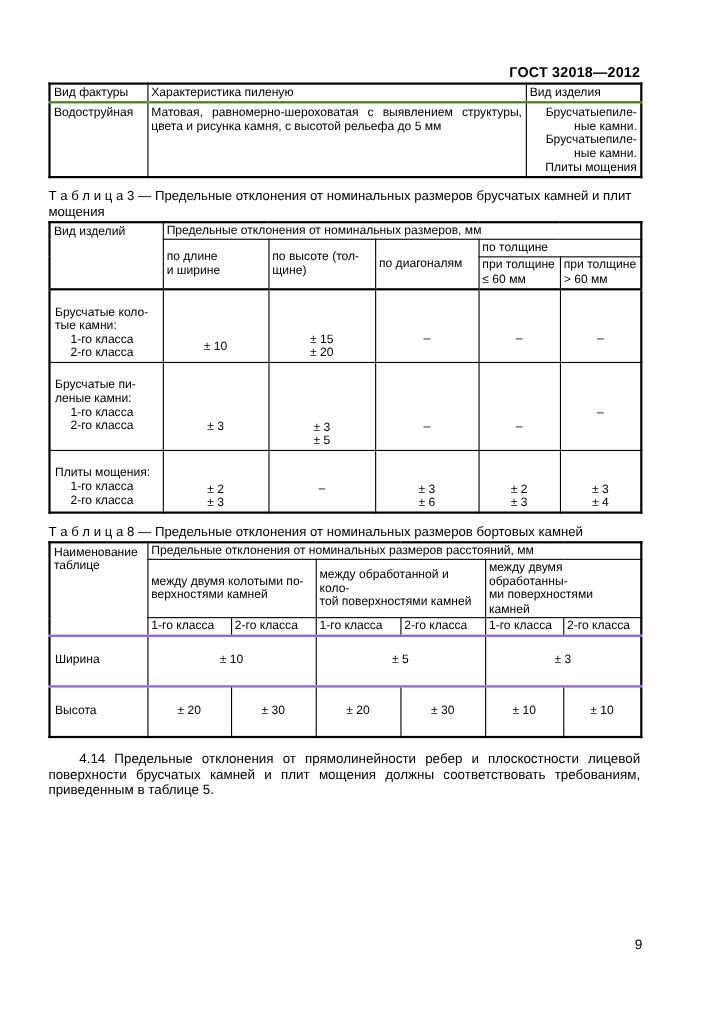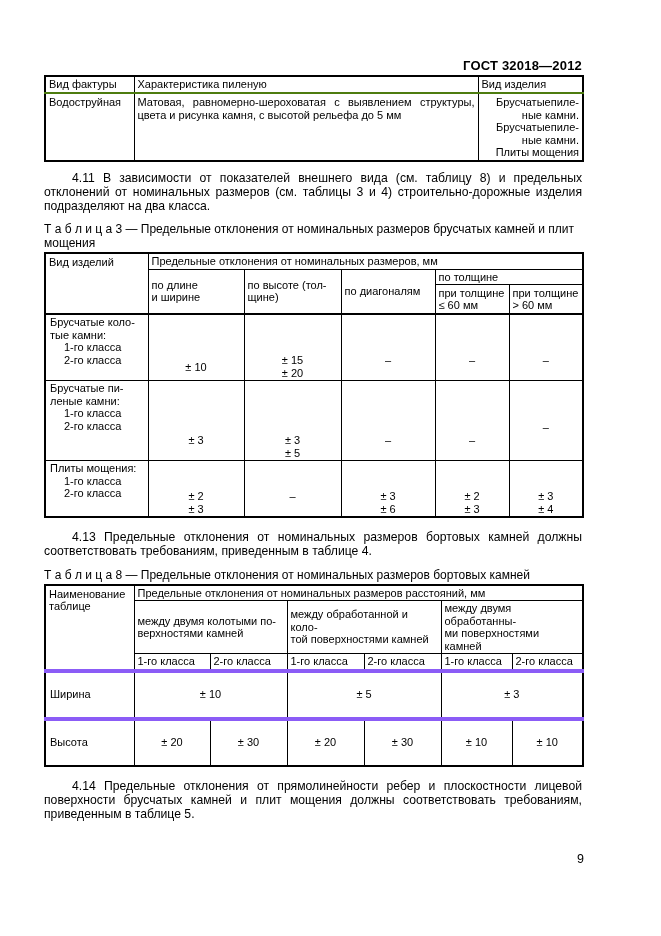--- a/index.html
+++ b/index.html
@@ -26,32 +26,32 @@
   .jline{display:flex;justify-content:flex-end;}
 
   
   .t3{border-bottom:none;}
   .t3 thead tr.hr1{height:15px;}
   .t3 thead tr.hr3 th{height:26px;}
   .t3 th.vtop{vertical-align:top;padding-top:2px;}
   .t3 tbody tr.r1 td{border-top:2px solid #000;height:50px;}
   .t3 tbody tr.r2 td{height:51px;}
   .t3 tbody tr.r3 td{height:40px;}
-  .t3 td.lbl{vertical-align:top;padding:1px 2px 0 4px;}
+  .t3 td.lbl{vertical-align:top;padding:14px 2px 0 4px;}
   .t3 .ind{padding-left:14px;}
   .t3 td.val{text-align:center;vertical-align:bottom;padding-bottom:1px;}
   .t3 td.pb6{padding-bottom:7px;}
   .t3 td.pb12{padding-bottom:14px;}
   .t3 td.pb25{padding-bottom:27px;}
 
   
   .t4 thead tr.hr1{height:16px;}
   .t4 thead tr.hr3{height:16px;}
   .t4 th.vtop{vertical-align:top;padding-top:2px;}
-  .t4 tbody td{border-top:4px solid #8b5cf6;height:42px;text-align:center;vertical-align:middle;}
+  .t4 tbody td{border-top:2px solid #8b5cf6;height:42px;text-align:center;vertical-align:middle;}
   .t4 tbody td.name{text-align:left;padding-left:4px;}
 
   
   .para-block{margin-top:9px;}
   p.para{margin:0;font-size:12.2px;line-height:14.2px;text-align:justify;text-indent:28px;}
   p.pgap{margin-top:12px;}
 
   .page-num{position:absolute;top:852px;right:77px;font-size:12.5px;}
 </style>
 </head>
@@ -97,21 +97,20 @@
               </div>
             <div class="jline">
                 <span>Плиты мощения</span>
               </div>
           </td>
         </tr>
       </tbody>
     </table>
 
     <div class="para-block">
-      <p class="para">4.11 В зависимости от показателей внешнего вида (см. таблицу 8) и предельных отклонений от номинальных размеров (см. таблицы 3 и 4) строительно-дорожные изделия подразделяют на два класса.</p>
     </div>
 
     <div class="cap tcap">Т а б л и ц а  3 — Предельные отклонения от номинальных размеров брусчатых камней и плит мощения</div>
 
     <table class="t t3">
       <colgroup>
           <col style="width:103px">
           <col style="width:96px">
           <col style="width:97px">
           <col style="width:94px">
@@ -199,21 +198,20 @@
             <div>± 3</div>
           </td>
           <td class="val">
             <div>± 3</div>
             <div>± 4</div>
           </td>
         </tr>
       </tbody>
     </table>
 
-    <p class="para pgap">4.13 Предельные отклонения от номинальных размеров бортовых камней должны соответствовать требованиям, приведенным в таблице 4.</p>
 
     <div class="cap tcap">Т а б л и ц а  8 — Предельные отклонения от номинальных размеров бортовых камней</div>
 
     <table class="t t4">
       <colgroup>
           <col style="width:89px">
           <col style="width:76px">
           <col style="width:77px">
           <col style="width:77px">
           <col style="width:77px">

